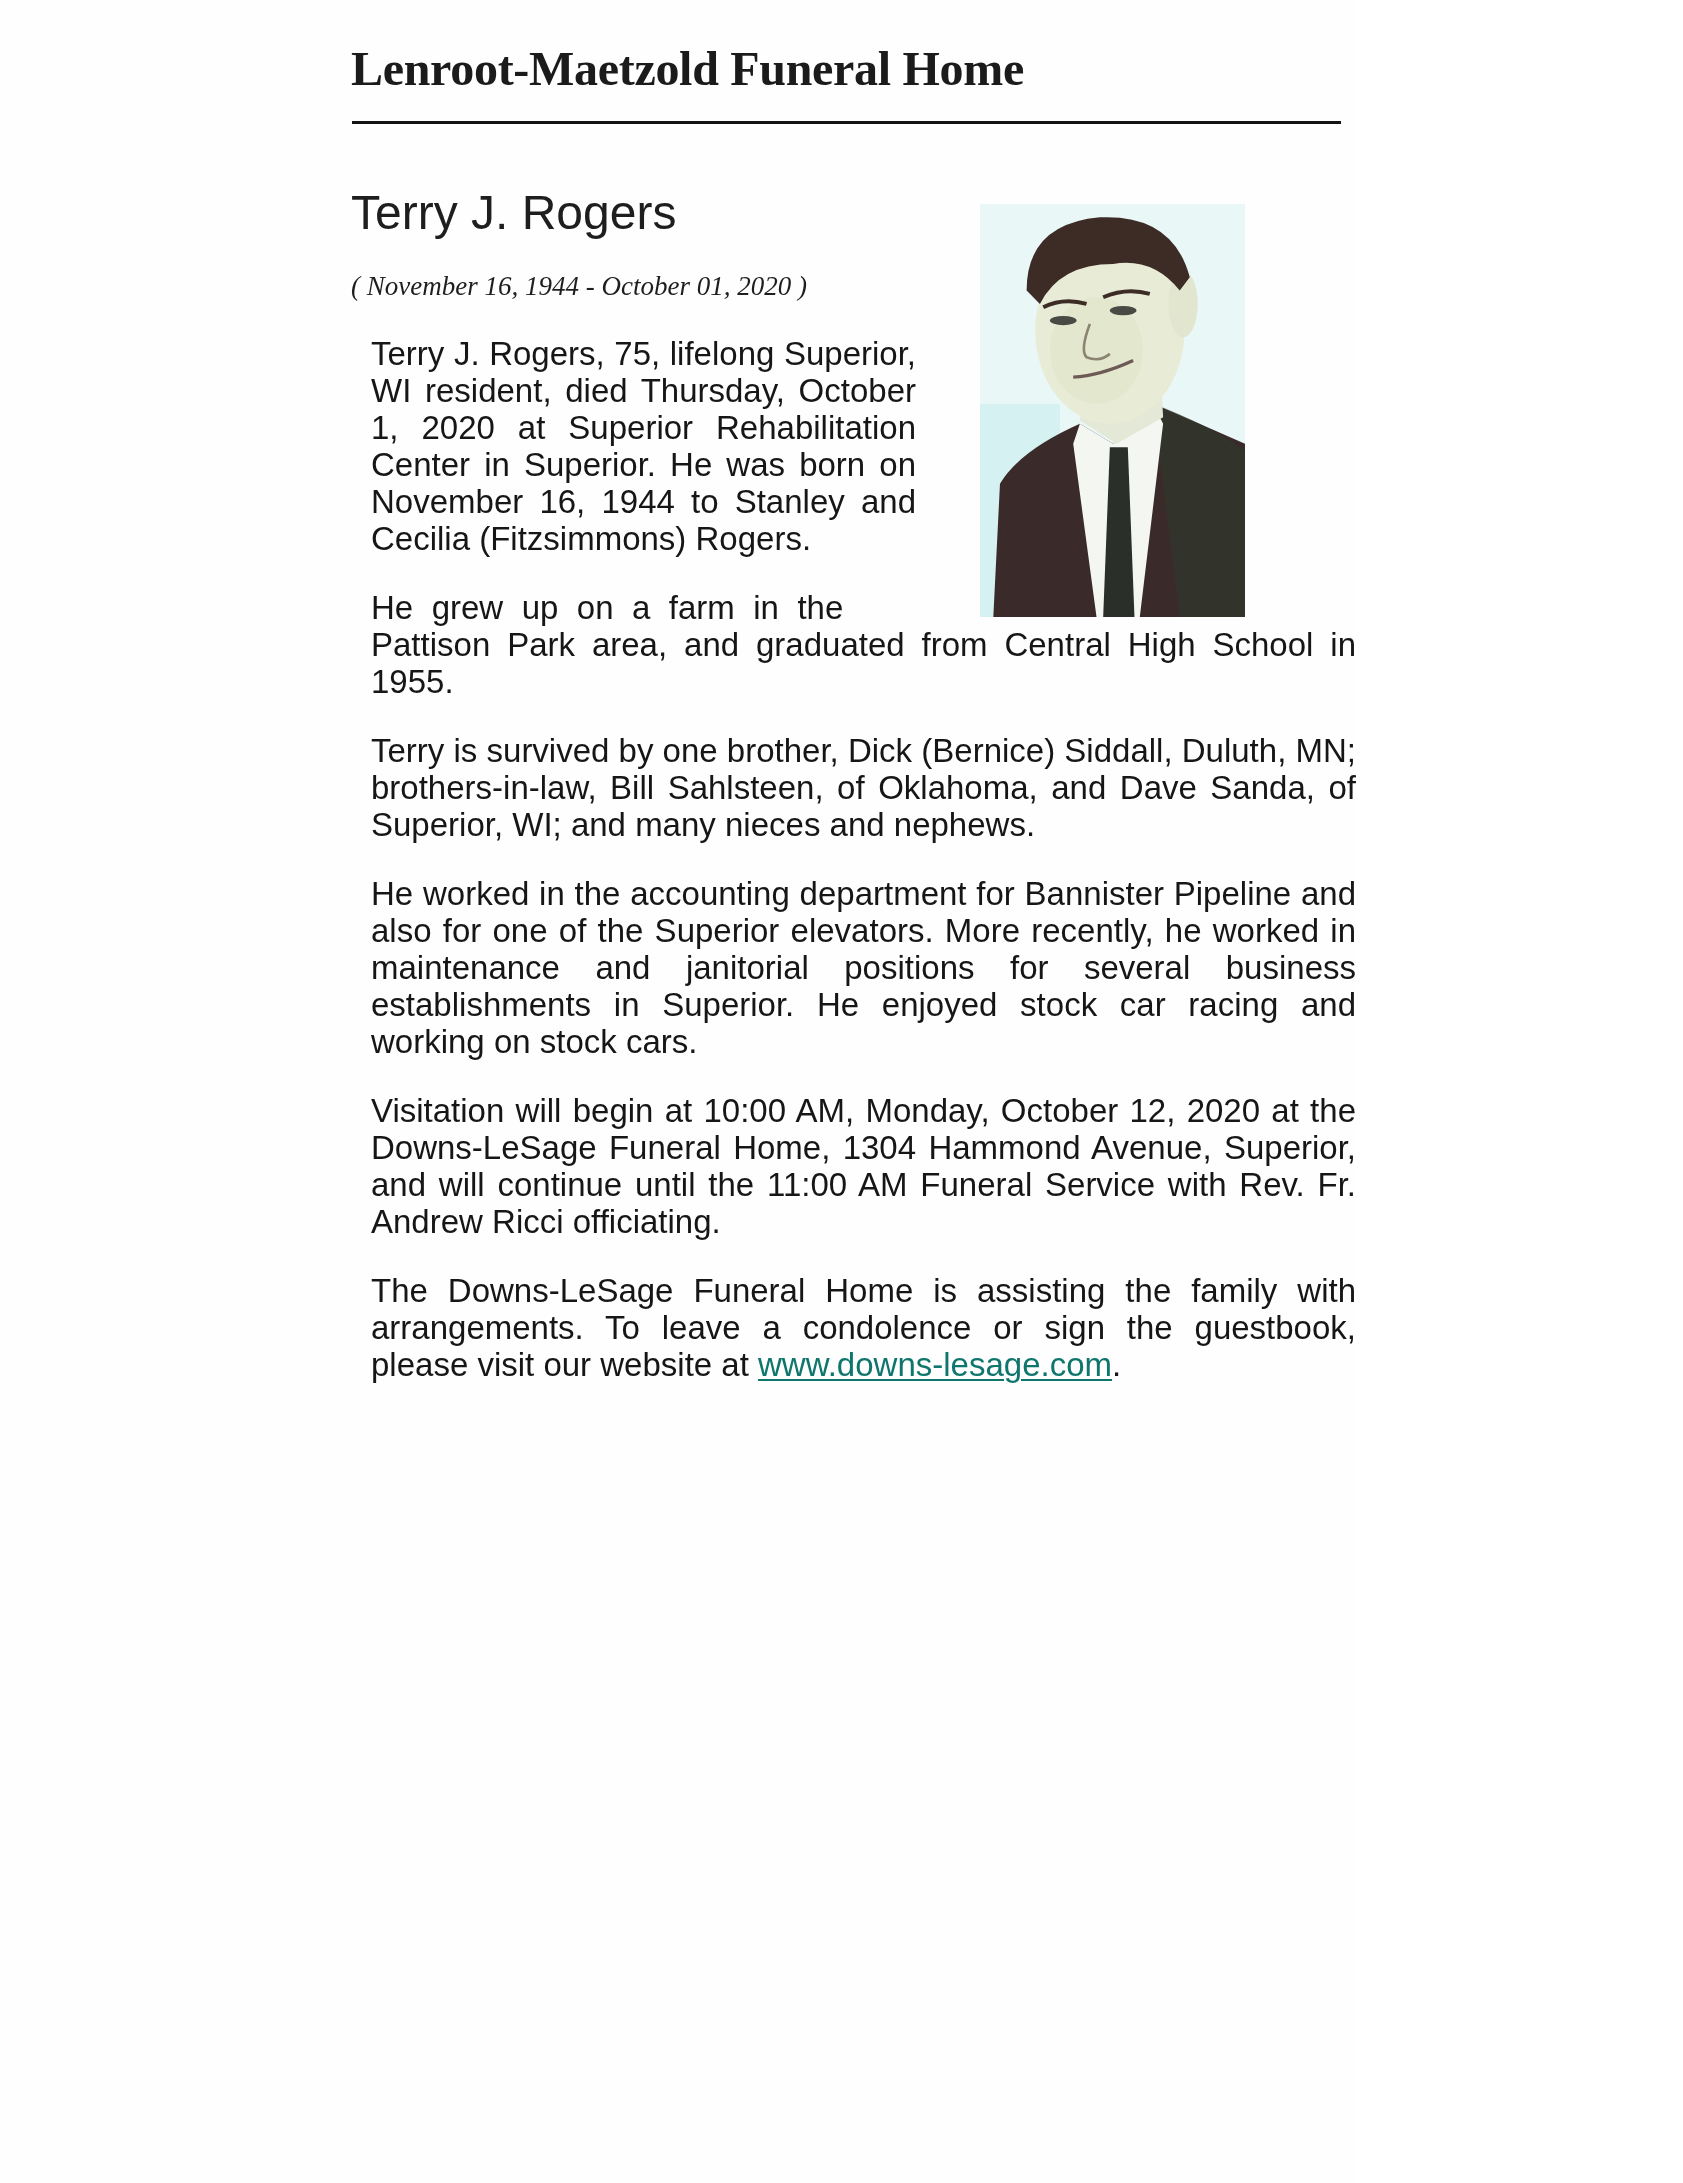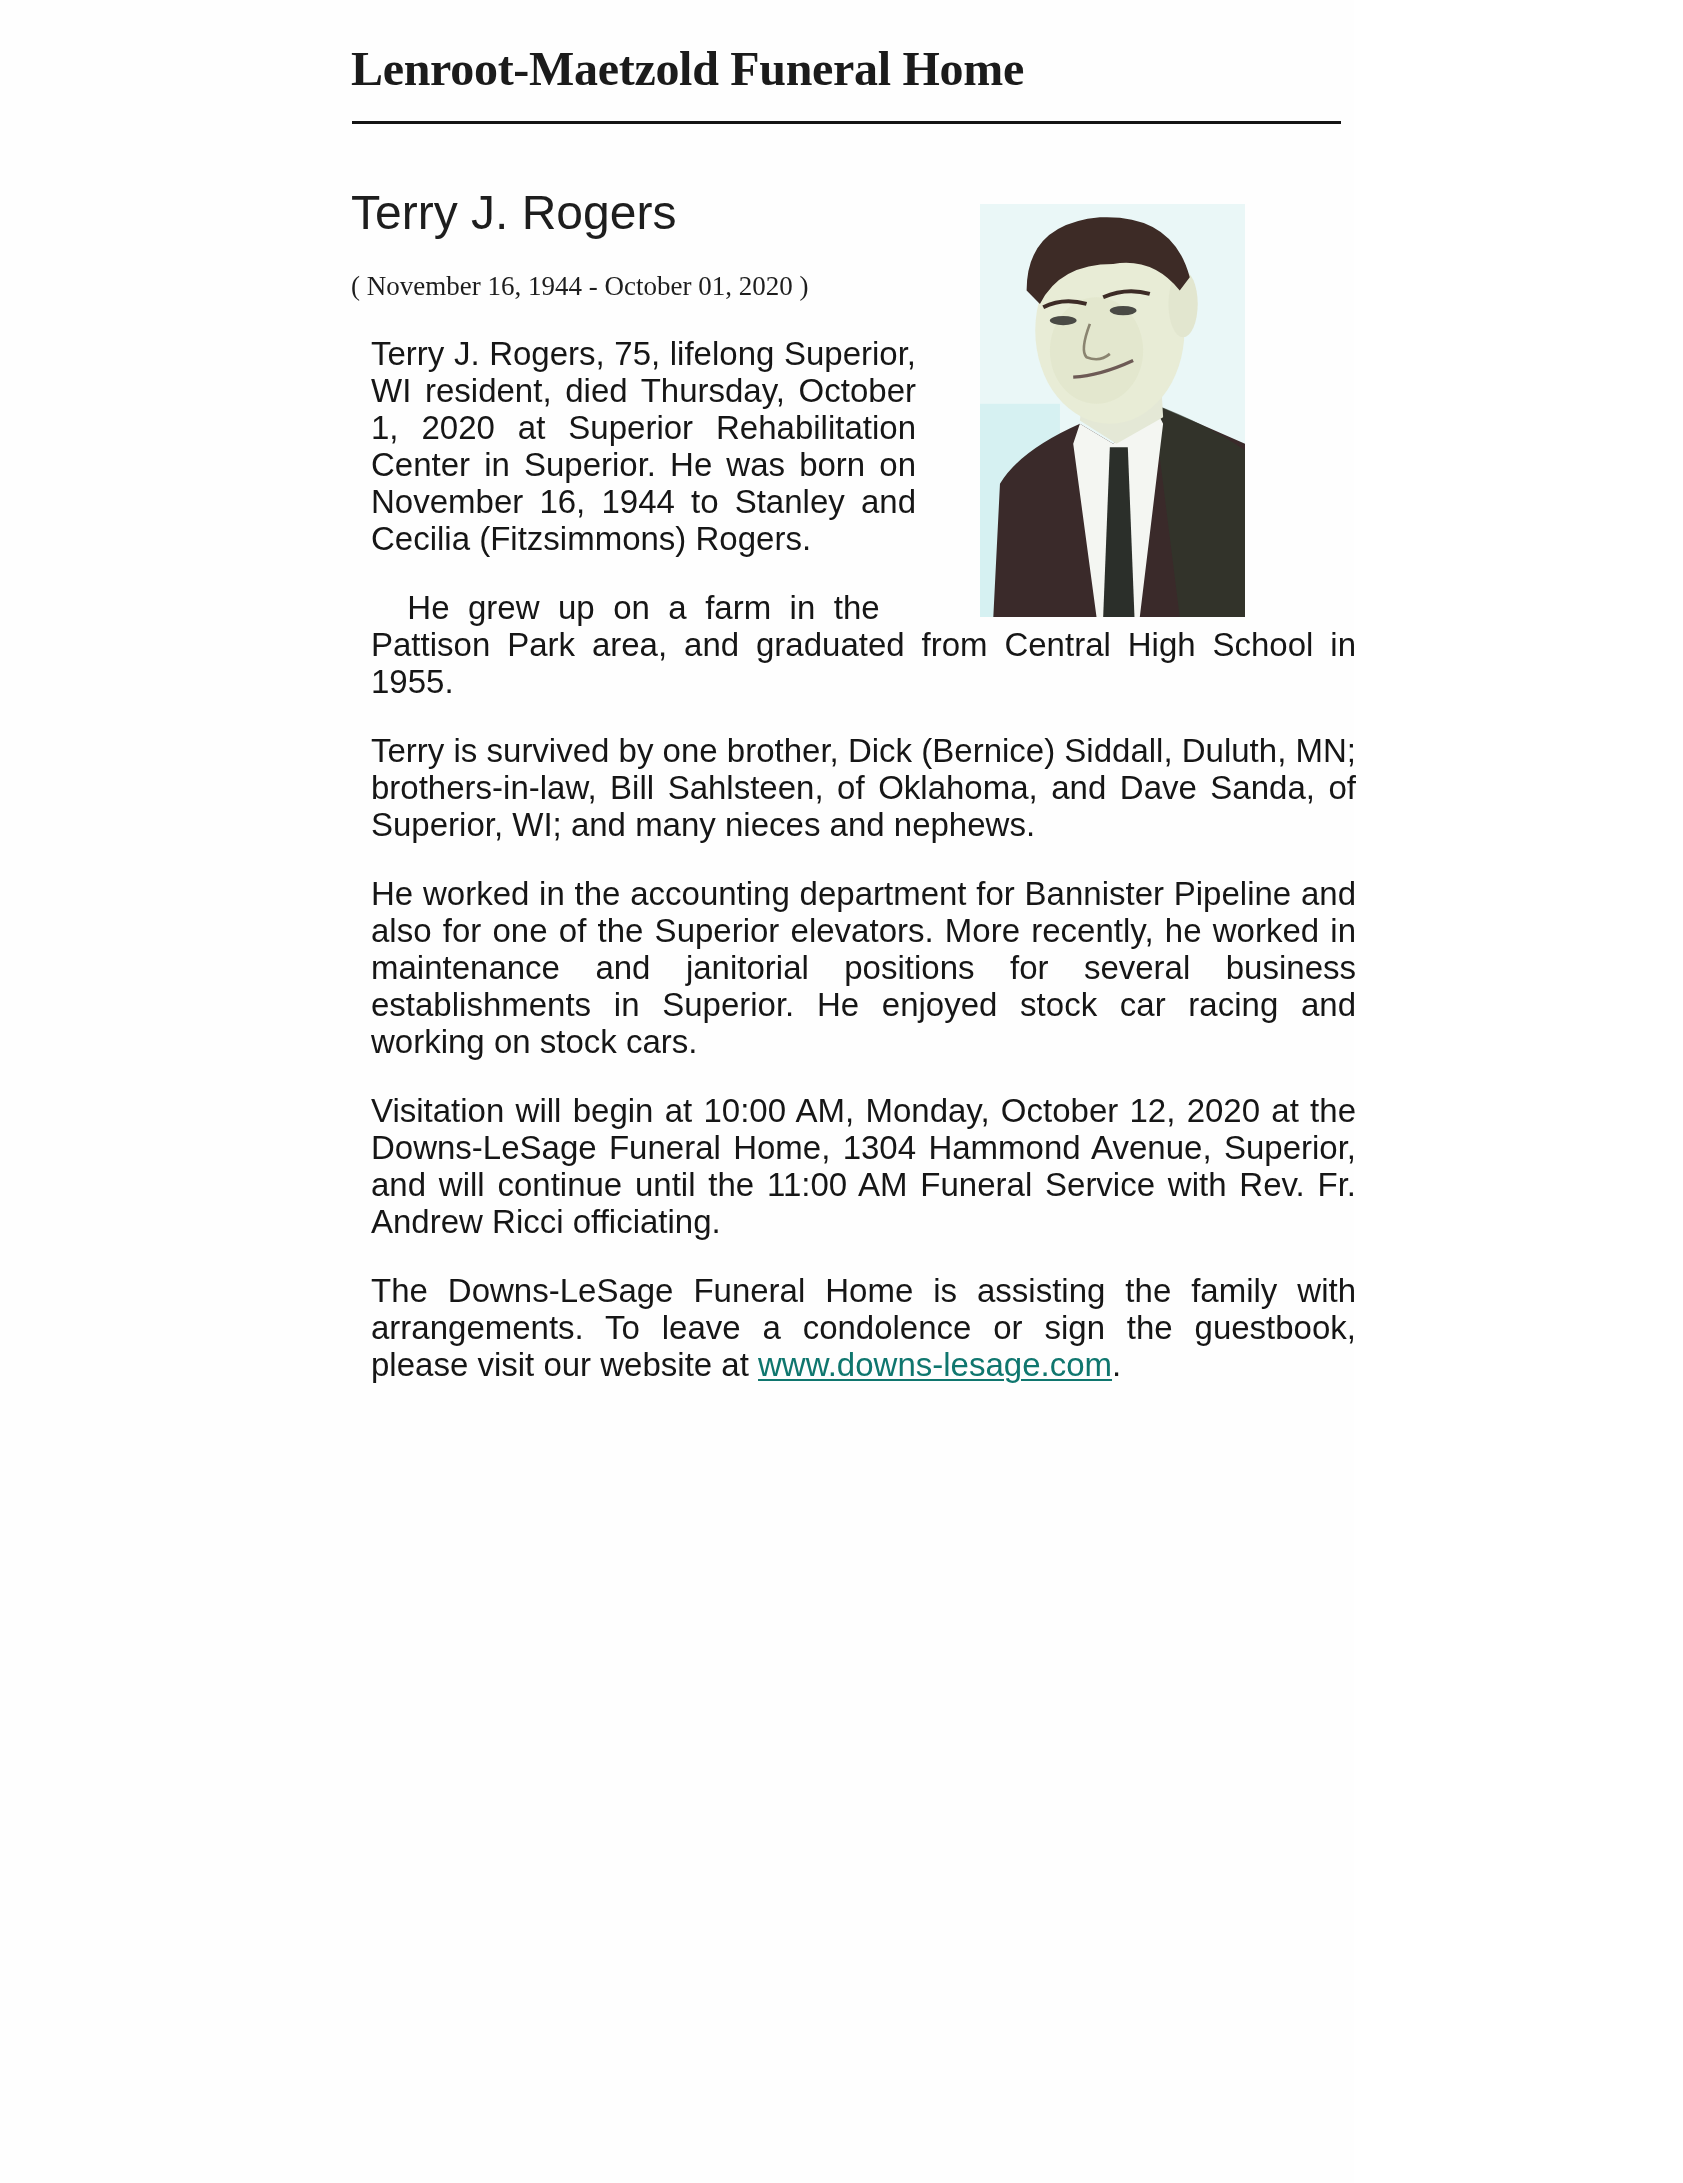--- a/index.html
+++ b/index.html
@@ -16,21 +16,21 @@
     background: #141414; border: 0; margin: 0;
   }
   .name {
     position: absolute; left: 351px; top: 184px;
     font-family: Liberation Sans, sans-serif;
     font-size: 48px; line-height: 57px; color: #1e1e1e; margin: 0; font-weight: normal;
   }
   .dates {
     position: absolute; left: 351px; top: 268px;
     font-family: "Liberation Serif", "DejaVu Serif", serif;
-    font-size: 27px; line-height: 37px; color: #1e1e1e; margin: 0;
+    font-size: 27px; line-height: 37px; color: #1e1e1e; margin: 0; font-style: italic;
   }
   .photo {
     position: absolute; left: 980px; top: 204px; width: 265px; height: 413px;
     overflow: hidden; background: linear-gradient(180deg, #f4fbfb 0%, #dff3f4 60%, #cfeef2 100%);
   }
   .photo svg { display: block; width: 100%; height: 100%; }
   .body-text {
     position: absolute; left: 371px; top: 335px; width: 985px;
     font-family: "Liberation Sans", "DejaVu Sans", sans-serif;
     font-size: 33px; line-height: 37px; color: #161616;
@@ -79,21 +79,21 @@
 
       <path d="M165 180 Q150 220 160 230 Q180 238 195 225" stroke="#8a8470" stroke-width="4" fill="none"></path>
 
       <path d="M140 260 Q180 258 230 235" stroke="#6d5a55" stroke-width="5" fill="none"></path>
     </svg>
   </div>
 
   <div class="body-text">
     <div class="float-spacer"></div>
     <p>Terry J. Rogers, 75, lifelong Superior, WI resident, died Thursday, October 1, 2020 at Superior Rehabilitation Center in Superior. He was born on November 16, 1944 to Stanley and Cecilia (Fitzsimmons) Rogers.</p>
-    <p style="margin-bottom:0; text-align:center; word-spacing:9.3px;">He grew up on a farm in the</p>
+    <p style="margin-bottom:0; text-align:left; word-spacing:9.3px;">He grew up on a farm in the</p>
     <p style="clear:both;">Pattison Park area, and graduated from Central High School in 1955.</p>
     <p>Terry is survived by one brother, Dick (Bernice) Siddall, Duluth, MN; brothers-in-law, Bill Sahlsteen, of Oklahoma, and Dave Sanda, of Superior, WI; and many nieces and nephews.</p>
     <p>He worked in the accounting department for Bannister Pipeline and also for one of the Superior elevators. More recently, he worked in maintenance and janitorial positions for several business establishments in Superior. He enjoyed stock car racing and working on stock cars.</p>
     <p>Visitation will begin at 10:00 AM, Monday, October 12, 2020 at the Downs-LeSage Funeral Home, 1304 Hammond Avenue, Superior, and will continue until the 11:00 AM Funeral Service with Rev. Fr. Andrew Ricci officiating.</p>
     <p><span>The Downs-LeSage Funeral Home is assisting the family with arrangements. To leave a condolence or sign the guestbook, please visit our website at</span> <a class="link" href="#">www.downs-lesage.com</a><span>.</span></p>
   </div>
 
 </div>
 
 

